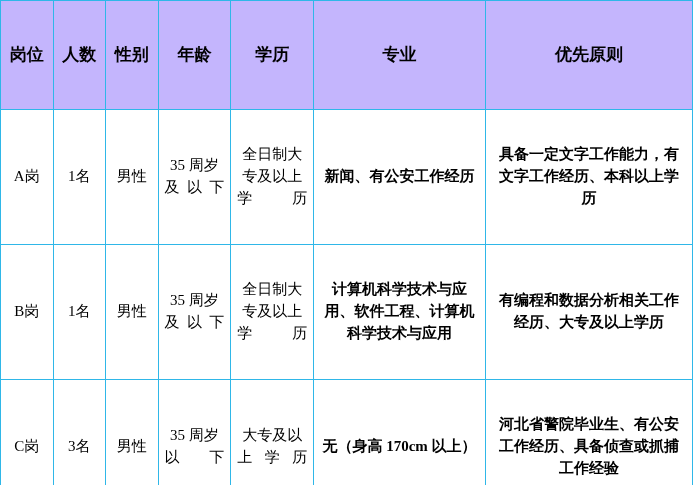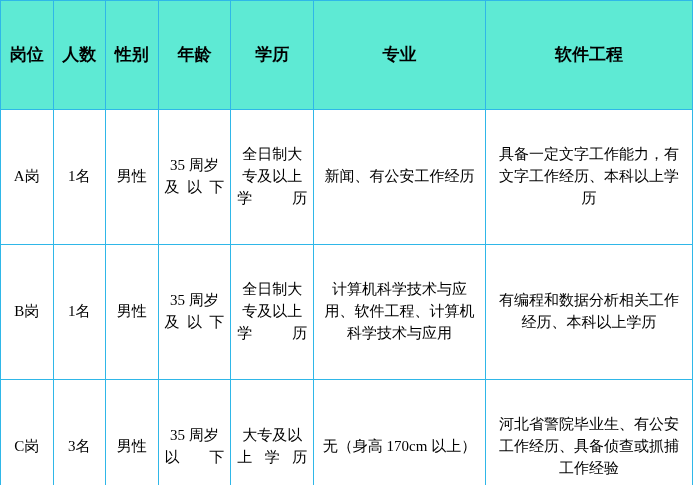--- a/index.html
+++ b/index.html
@@ -24,21 +24,21 @@
   #recruit-table td {
     border: 1px solid #2fb7e8;
     text-align: center;
     vertical-align: middle;
     padding: 4px 6px;
     font-size: 15px;
     line-height: 1.45;
     word-break: break-all;
   }
   #recruit-table thead th {
-    background: #5eead4;
+    background: #c4b5fd;
     color: #000000;
     font-weight: bold;
     font-size: 17px;
     line-height: 1.3;
     height: 100px;
   }
   #recruit-table tbody td {
     background: #ffffff;
     height: 126px;
   }
@@ -52,20 +52,21 @@
 
   .cell-age, .cell-edu {
     text-align: justify;
     text-align-last: justify;
     padding-left: 10px;
     padding-right: 10px;
   }
   .cell-major, .cell-pref {
     padding-left: 10px;
     padding-right: 10px;
+    font-weight: bold;
   }
   .just {
     text-align: justify;
     text-align-last: center;
   }
   .hdr-narrow {
     padding-left: 8px;
     padding-right: 8px;
   }
 </style>
@@ -83,41 +84,41 @@
     <col class="col-pref">
   </colgroup>
   <thead>
     <tr>
       <th class="hdr-narrow">岗位</th>
       <th class="hdr-narrow">人数</th>
       <th class="hdr-narrow">性别</th>
       <th>年龄</th>
       <th>学历</th>
       <th>专业</th>
-      <th>软件工程</th>
+      <th>优先原则</th>
     </tr>
   </thead>
   <tbody>
     <tr>
       <td>A岗</td>
       <td>1名</td>
       <td>男性</td>
       <td class="cell-age">35 周岁及以下</td>
       <td class="cell-edu">全日制大专及以上学历</td>
       <td class="cell-major just">新闻、有公安工作经历</td>
       <td class="cell-pref just">具备一定文字工作能力，有文字工作经历、本科以上学历</td>
     </tr>
     <tr>
       <td>B岗</td>
       <td>1名</td>
       <td>男性</td>
       <td class="cell-age">35 周岁及以下</td>
       <td class="cell-edu">全日制大专及以上学历</td>
       <td class="cell-major just">计算机科学技术与应用、软件工程、计算机科学技术与应用</td>
-      <td class="cell-pref just">有编程和数据分析相关工作经历、本科以上学历</td>
+      <td class="cell-pref just">有编程和数据分析相关工作经历、大专及以上学历</td>
     </tr>
     <tr>
       <td>C岗</td>
       <td>3名</td>
       <td>男性</td>
       <td class="cell-age">35 周岁以下</td>
       <td class="cell-edu">大专及以上学历</td>
       <td class="cell-major just">无（身高 170cm 以上）</td>
       <td class="cell-pref just">河北省警院毕业生、有公安工作经历、具备侦查或抓捕工作经验</td>
     </tr>

